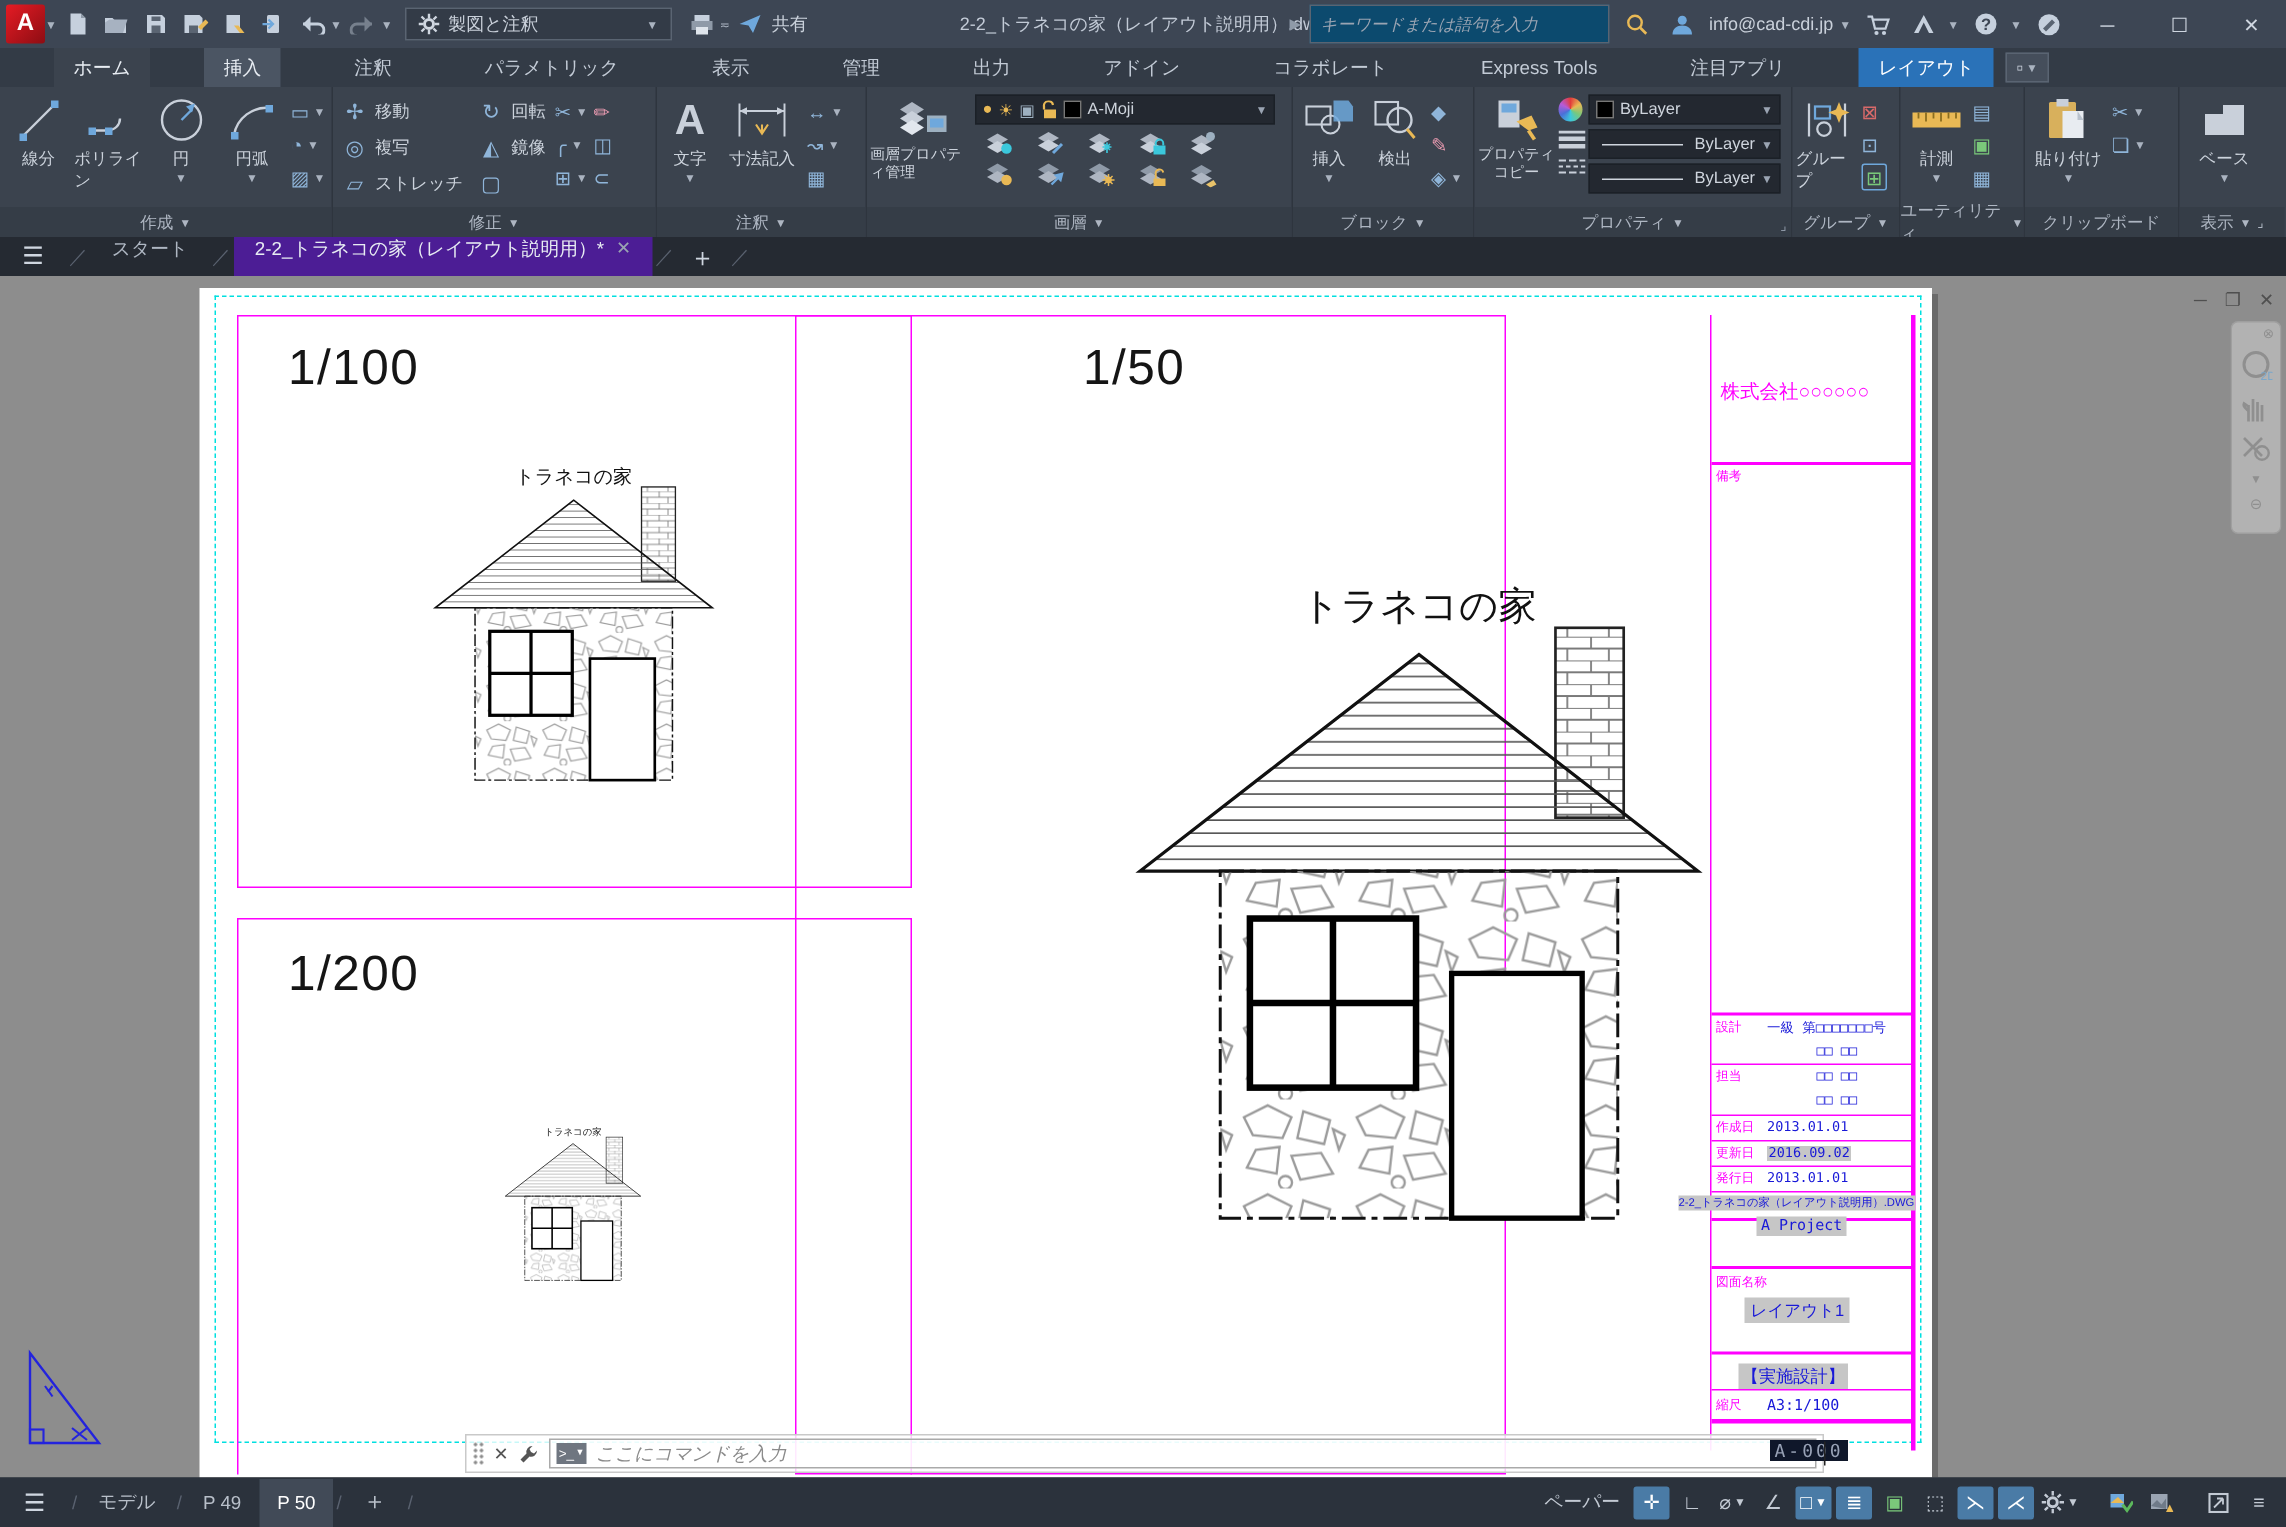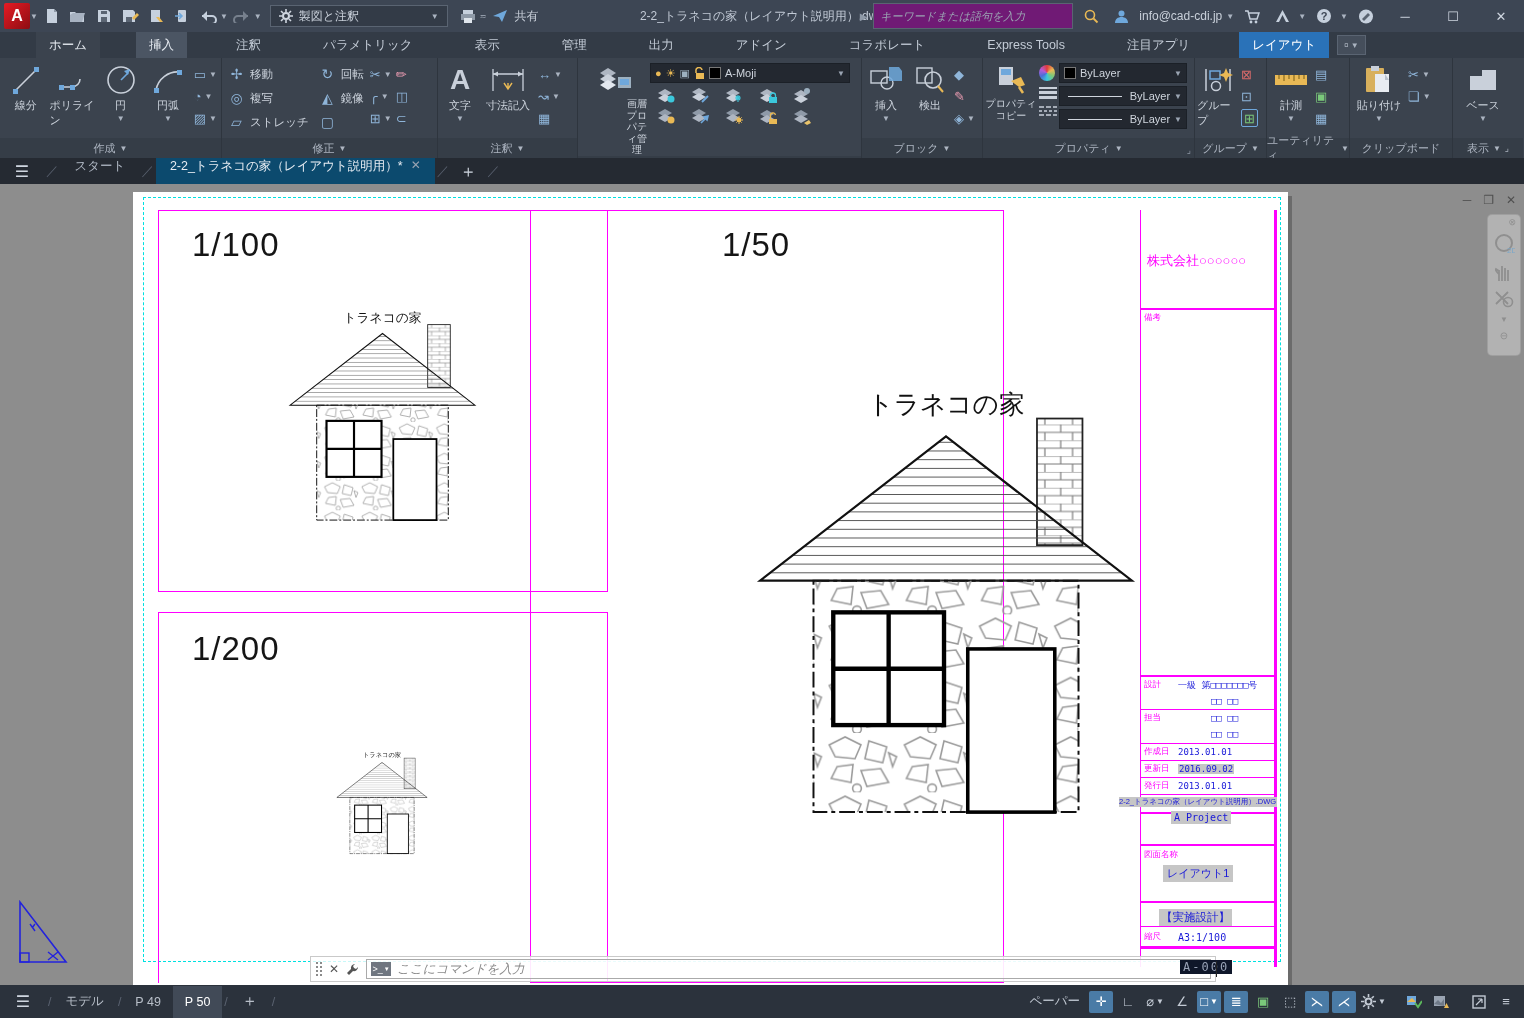--- a/index.html
+++ b/index.html
@@ -14,21 +14,21 @@
   .acad-logo { width:26px; height:26px; background:linear-gradient(135deg,#e51b24,#8d0d13);
     color:#fff; font-weight:bold; font-size:16px; display:flex; align-items:center; justify-content:center; border-radius:2px; }
   .tbi { width:24px; height:24px; display:flex; align-items:center; justify-content:center; color:#bcc6d4; }
   .tbi svg { display:block; }
   .caret { font-size:8px; color:#aab3c0; margin-left:-2px; }
   .workspace { display:flex; align-items:center; gap:6px; border:1px solid #5a6472; background:#333b47;
     height:22px; padding:0 8px; margin:0 6px; width:178px; }
   .ws-label { flex:1; }
   .tb-title { position:absolute; left:0; right:0; text-align:center; color:#c2cad6; font-size:12px; pointer-events:none; }
   .tb-right { margin-left:auto; display:flex; align-items:center; gap:6px; padding-right:2px; z-index:2; }
-  .searchbox { width:200px; height:20px; background:#701a75; border:1px solid #5a6472; color:#9aa4b2;
+  .searchbox { width:200px; height:20px; background:#0c4a6e; border:1px solid #5a6472; color:#9aa4b2;
     font-style:italic; font-size:11px; padding:12px 6px; display:flex; align-items:center; }
   .winbtn { width:42px; height:28px; display:flex; align-items:center; justify-content:center; color:#cfd6e0; font-size:13px; }
 
   
   .tabrow { position:absolute; top:32px; left:0; right:0; height:26px; background:#333b46;
     display:flex; align-items:stretch; color:#c3cbd6; font-size:12.5px; }
   .rtab { padding:0 13px; display:flex; align-items:center;margin-left:36px; }
   .rtab.active { background:#3b434e; color:#e8edf3; }
   .rtab.hover { background:#4b5563; color:#e8edf3; }
   .rtab.blue { background:#2a72b8; color:#fff; }
@@ -59,21 +59,21 @@
   .lt-line { flex:1; border-top:1px solid #cfd5dd; margin:0 4px; }
   .pink { color:#e89ab0; }
   .yellow { color:#e9b955; }
   .green { color:#7ac87a; }
 
   
   .filetabs { position:absolute; top:158px; left:0; right:0; height:26px; background:#252a32;
     display:flex; align-items:stretch; color:#aeb6c2; font-size:12.5px; }
   .ft-burger { width:44px; display:flex; align-items:center; justify-content:center; color:#cfd6e0; font-size:16px; }
   .ftab { padding:0 14px; display:flex; align-items:flex-start; gap:8px; }
-  .ftab.doc { background:#0c4a6e; color:#e8edf3; }
+  .ftab.doc { background:#4c1d95; color:#e8edf3; }
   .slash { color:#5a6270; align-self:center; padding:0 2px; }
   .ft-close { color:#9aa4b2; font-size:12px; }
   .ft-plus { width:34px; display:flex; align-items:center; justify-content:center; font-size:17px; color:#cfd6e0; }
 
   
   .canvas { position:absolute; top:184px; left:0; width:1524px; height:801px; background:#8d8d8d; overflow:hidden; }
   .paper { position:absolute; left:133px; top:8px; width:1155px; height:793px; background:#fff;
     box-shadow:4px 4px 0 rgba(80,80,80,.55); }
   .margin-cyan { position:absolute; left:143px; top:13px; width:1138px; height:765px;
     border:1px dashed #00e0e0; }
@@ -460,21 +460,21 @@
         <div class="bigbtn" style="width:70px;">
           <span class="ic">
               <svg width="38" height="30">
                 <path d="M4 8l8-5 8 5-8 5z" fill="#aeb6c2"></path>
                 <path d="M4 14l8-5 8 5-8 5z" fill="#c9d0da"></path>
                 <path d="M4 20l8-5 8 5-8 5z" fill="#e2e7ee"></path>
                 <rect x="22" y="12" width="13" height="11" fill="#9db0c0"></rect>
                 <rect x="24" y="14" width="9" height="6" fill="#6fa8dc"></rect>
               </svg>
             </span>
-          <span style="font-size:10px; text-align:center; line-height:1.15;margin-left:44px;">画層プロパティ管理</span>
+          <span style="font-size:10px; line-height:1.15;">画層プロパティ管理</span>
         </div>
         <div style="display:flex; flex-direction:column; gap:3px; padding-top:2px;">
           <div class="ddrow" style="width:200px;">
             <span class="yellow">●</span>
             <span class="yellow">☀</span>
             <span style="color:#9db0c0;">▣</span>
             <svg width="11" height="12">
                 <path d="M2 6V4a3 3 0 0 1 6-1" fill="none" stroke="#e9b955" stroke-width="1.5"></path>
                 <rect x="2" y="6" width="8" height="6" fill="#e9b955"></rect>
               </svg>

